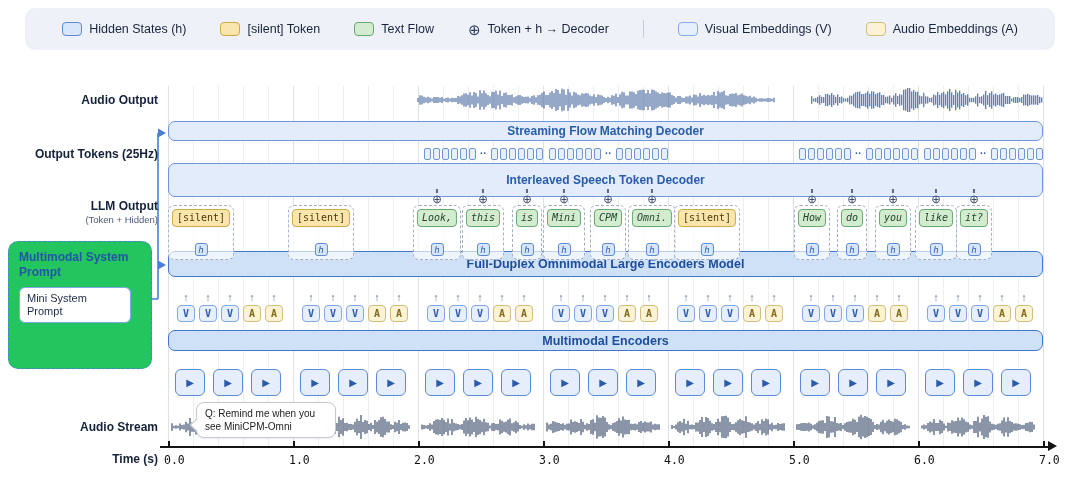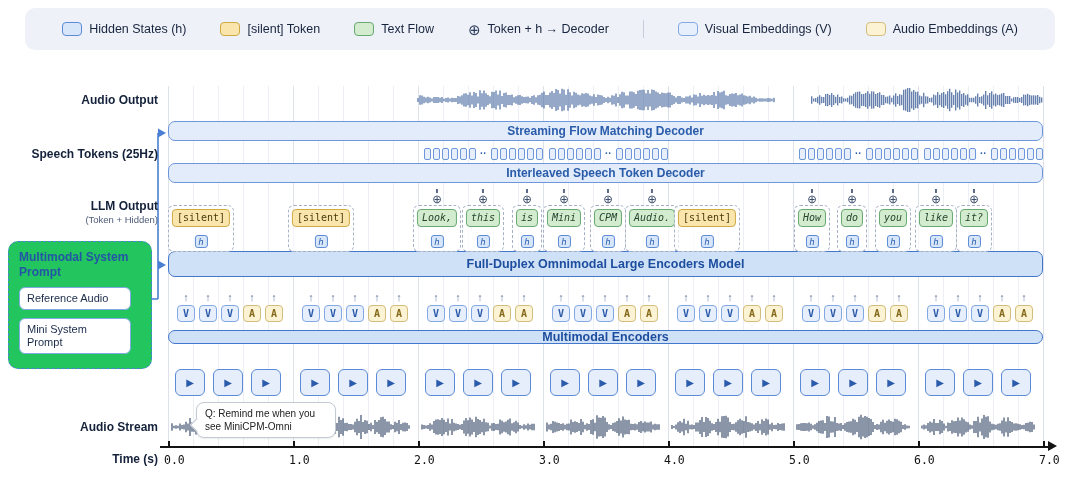--- a/index.html
+++ b/index.html
@@ -40,21 +40,21 @@
   .stbox{width:7px;height:12px;background:#e7effc;border:1px solid #6d97da;border-radius:2px;display:inline-block}
   .stdots{font-size:10px;color:#2a5cab;margin:0 2px;line-height:1;font-weight:bold}
 
   
   .tok{position:absolute;top:189px;display:flex;flex-direction:column;align-items:center;
     transform:translateX(-50%);z-index:2}
   .tok .plus{display:flex;flex-direction:column;align-items:center;font-size:11.5px;color:#3c4c6b;
     height:16px;line-height:11px}
   .tok .plus::before{content:"";width:1.2px;height:4px;background:#5a6a88;margin-bottom:1px}
   .tok .wrap{border:1.2px dashed #a3aec2;border-radius:6px;padding:3px;display:flex;
-    flex-direction:column;align-items:center;gap:8px;background:rgba(255,255,255,.65)}
+    flex-direction:column;align-items:center;gap:16px;background:rgba(255,255,255,.65)}
   .tok .tbox{font-family:"DejaVu Sans Mono",monospace;font-size:10px;line-height:12px;
     padding:2px 4px;border-radius:4px;border:1.1px solid;white-space:nowrap}
   .tok.text .tbox{background:#d3ecd0;border-color:#67a970;color:#24452c;font-style:italic}
   .tok.silent .tbox{background:#fae5ad;border-color:#ceaa45;color:#4c3c0d}
   .tok .hbox{width:13px;height:13px;background:#d8e6fa;border:1px solid #5b8ad6;border-radius:3px;
     font-size:9px;color:#2b5bab;display:flex;align-items:center;justify-content:center;
     font-family:"DejaVu Sans Mono",monospace;font-style:italic}
 
   
   .vagroup{position:absolute;top:292px;display:flex;gap:4px;z-index:2}
@@ -174,34 +174,33 @@
       <path d="M547 422.5L547 431.5M549 424.6L549 429.4M551 423.8L551 430.2M553 420.9L553 433.1M555 421.8L555 432.2M557 422.5L557 431.5M559 423.0L559 431.0M561 423.9L561 430.1M563 423.3L563 430.7M565 424.8L565 429.2M567 423.7L567 430.3M569 423.6L569 430.4M571 419.5L571 434.5M573 422.1L573 431.9M575 421.3L575 432.7M577 421.9L577 432.1M579 422.9L579 431.1M581 418.9L581 435.1M583 421.7L583 432.3M585 424.8L585 429.2M587 423.3L587 430.7M589 424.0L589 430.0M591 420.0L591 434.0M593 419.2L593 434.8M595 422.8L595 431.2M597 415.3L597 438.7M599 417.4L599 436.6M601 417.8L601 436.2M603 416.1L603 437.9M605 417.4L605 436.6M607 422.0L607 432.0M609 424.3L609 429.7M611 425.0L611 429.0M613 423.1L613 430.9M615 422.2L615 431.8M617 421.1L617 432.9M619 418.2L619 435.8M621 420.6L621 433.4M623 416.6L623 437.4M625 419.4L625 434.6M627 420.0L627 434.0M629 419.7L629 434.3M631 423.7L631 430.3M633 424.0L633 430.0M635 423.4L635 430.6M637 424.2L637 429.8M639 422.0L639 432.0M641 421.0L641 433.0M643 422.8L643 431.2M645 421.4L645 432.6M647 422.5L647 431.5M649 422.6L649 431.4M651 421.6L651 432.4M653 424.4L653 429.6M655 423.8L655 430.2M657 424.2L657 429.8M659 424.3L659 429.7" stroke="#2c3e61" stroke-width="1.1" fill="none"></path>
       <path d="M672 424.9L672 429.1M674 425.9L674 428.1M676 424.4L676 429.6M678 422.2L678 431.8M680 421.1L680 432.9M682 422.6L682 431.4M684 418.8L684 435.2M686 423.7L686 430.3M688 420.7L688 433.3M690 424.8L690 429.2M692 424.4L692 429.6M694 425.0L694 429.0M696 422.6L696 431.4M698 422.4L698 431.6M700 419.9L700 434.1M702 417.0L702 437.0M704 422.0L704 432.0M706 416.9L706 437.1M708 418.0L708 436.0M710 420.8L710 433.2M712 423.3L712 430.7M714 424.1L714 429.9M716 421.9L716 432.1M718 418.8L718 435.2M720 421.8L720 432.2M722 416.3L722 437.7M724 416.0L724 438.0M726 415.8L726 438.2M728 417.4L728 436.6M730 421.9L730 432.1M732 423.9L732 430.1M734 423.8L734 430.2M736 422.2L736 431.8M738 420.3L738 433.7M740 418.7L740 435.3M742 420.2L742 433.8M744 420.9L744 433.1M746 416.2L746 437.8M748 421.9L748 432.1M750 422.5L750 431.5M752 423.2L752 430.8M754 424.6L754 429.4M756 423.0L756 431.0M758 420.9L758 433.1M760 423.8L760 430.2M762 419.3L762 434.7M764 421.0L764 433.0M766 418.6L766 435.4M768 419.4L768 434.6M770 424.2L770 429.8M772 422.7L772 431.3M774 425.1L774 428.9M776 424.8L776 429.2M778 423.1L778 430.9M780 424.1L780 429.9M782 423.5L782 430.5M784 423.3L784 430.7" stroke="#2c3e61" stroke-width="1.1" fill="none"></path>
       <path d="M797 424.3L797 429.7M799 424.1L799 429.9M801 423.2L801 430.8M803 422.9L803 431.1M805 422.9L805 431.1M807 423.3L807 430.7M809 422.5L809 431.5M811 423.8L811 430.2M813 425.3L813 428.7M815 424.2L815 429.8M817 422.7L817 431.3M819 421.1L819 432.9M821 420.6L821 433.4M823 420.3L823 433.7M825 422.9L825 431.1M827 416.0L827 438.0M829 416.5L829 437.5M831 421.2L831 432.8M833 421.6L833 432.4M835 416.9L835 437.1M837 423.1L837 430.9M839 423.6L839 430.4M841 423.1L841 430.9M843 425.0L843 429.0M845 423.2L845 430.8M847 421.9L847 432.1M849 421.5L849 432.5M851 421.3L851 432.7M853 418.7L853 435.3M855 419.7L855 434.3M857 421.9L857 432.1M859 416.8L859 437.2M861 414.8L861 439.2M863 417.6L863 436.4M865 415.9L865 438.1M867 416.7L867 437.3M869 418.1L869 435.9M871 419.0L871 435.0M873 421.9L873 432.1M875 425.1L875 428.9M877 423.9L877 430.1M879 424.6L879 429.4M881 421.7L881 432.3M883 419.7L883 434.3M885 422.8L885 431.2M887 420.8L887 433.2M889 419.4L889 434.6M891 420.9L891 433.1M893 421.7L893 432.3M895 418.7L895 435.3M897 419.3L897 434.7M899 420.7L899 433.3M901 421.7L901 432.3M903 425.1L903 428.9M905 424.3L905 429.7M907 425.6L907 428.4M909 425.7L909 428.3" stroke="#2c3e61" stroke-width="1.1" fill="none"></path>
       <path d="M922 425.5L922 428.5M924 424.5L924 429.5M926 425.3L926 428.7M928 423.0L928 431.0M930 421.4L930 432.6M932 422.5L932 431.5M934 418.9L934 435.1M936 423.0L936 431.0M938 422.9L938 431.1M940 419.8L940 434.2M942 421.1L942 432.9M944 423.4L944 430.6M946 425.8L946 428.2M948 422.5L948 431.5M950 422.9L950 431.1M952 420.3L952 433.7M954 421.2L954 432.8M956 421.0L956 433.0M958 417.5L958 436.5M960 420.6L960 433.4M962 417.5L962 436.5M964 419.3L964 434.7M966 421.5L966 432.5M968 422.3L968 431.7M970 424.5L970 429.5M972 425.2L972 428.8M974 421.0L974 433.0M976 421.1L976 432.9M978 416.7L978 437.3M980 422.6L980 431.4M982 418.4L982 435.6M984 414.9L984 439.1M986 416.7L986 437.3M988 416.2L988 437.8M990 421.5L990 432.5M992 423.7L992 430.3M994 424.3L994 429.7M996 424.7L996 429.3M998 423.7L998 430.3M1000 423.3L1000 430.7M1002 420.4L1002 433.6M1004 417.6L1004 436.4M1006 421.6L1006 432.4M1008 417.2L1008 436.8M1010 420.9L1010 433.1M1012 422.0L1012 432.0M1014 423.6L1014 430.4M1016 423.2L1016 430.8M1018 423.8L1018 430.2M1020 424.2L1020 429.8M1022 425.0L1022 429.0M1024 424.8L1024 429.2M1026 422.9L1026 431.1M1028 422.7L1028 431.3M1030 421.7L1030 432.3M1032 422.1L1032 431.9M1034 424.5L1034 429.5" stroke="#2c3e61" stroke-width="1.1" fill="none"></path>
       <path d="M151 299 H158 M158 299 V133 M158 265 H159" stroke="#4a7fd4" stroke-width="1.6" fill="none"></path>
       <polygon points="158,128.5 166,133 158,137.5" fill="#4a7fd4"></polygon>
       <polygon points="158,260.5 166,265 158,269.5" fill="#4a7fd4"></polygon>
     </svg>
 
   <div class="rlabel" style="top:93px">Audio Output</div>
-  <div class="rlabel" style="top:147px">Speech Tokens (25Hz)</div>
+  <div class="rlabel" style="top:147px">Output Tokens (25Hz)</div>
   <div class="rlabel sub" style="top:213px">(Token + Hidden)</div>
   <div class="rlabel" style="top:199px">LLM Output</div>
   <div class="rlabel" style="top:452px">Time (s)</div>
   <div class="rlabel" style="top:420px">Audio Stream</div>
 
   <div class="bar light" style="top:121px;height:20px">Streaming Flow Matching Decoder</div>
-  <div class="bar light" style="top:163px;height:20px">Interleaved Speech Token Decoder</div>
+  <div class="bar light" style="top:163px;height:34px">Interleaved Speech Token Decoder</div>
   <div class="bar dark" style="top:251px;height:26px">Full-Duplex Omnimodal Large Encoders Model</div>
-  <div class="bar dark" style="top:330px;height:14px">Multimodal Encoders</div>
+  <div class="bar dark" style="top:330px;height:21px">Multimodal Encoders</div>
 
   <div class="sysbox">
     <div class="title">Multimodal System Prompt</div>
-    <div class="sysitem">Reference Audio</div>
     <div class="sysitem">Mini System Prompt</div>
   </div>
 
   <div class="bubble">Q: Remind me when you see MiniCPM-Omni</div>
 
   <div class="axis-line"></div>
   <div class="axis-arrow"></div>
 
 <div class="stgroup" style="left: 424px;">
       <span class="stbox"></span>
@@ -308,21 +307,21 @@
     <div class="tok text" style="left: 608px;">
       <span class="plus">⊕</span>
       <div class="wrap">
         <div class="tbox">CPM</div>
         <div class="hbox">h</div>
       </div>
     </div>
     <div class="tok text" style="left: 652px;">
       <span class="plus">⊕</span>
       <div class="wrap">
-        <div class="tbox">Audio.</div>
+        <div class="tbox">Omni.</div>
         <div class="hbox">h</div>
       </div>
     </div>
     <div class="tok silent" style="left: 707px;">
       <span class="plus" style="visibility: hidden;">⊕</span>
       <div class="wrap">
         <div class="tbox">[silent]</div>
         <div class="hbox">h</div>
       </div>
     </div>

